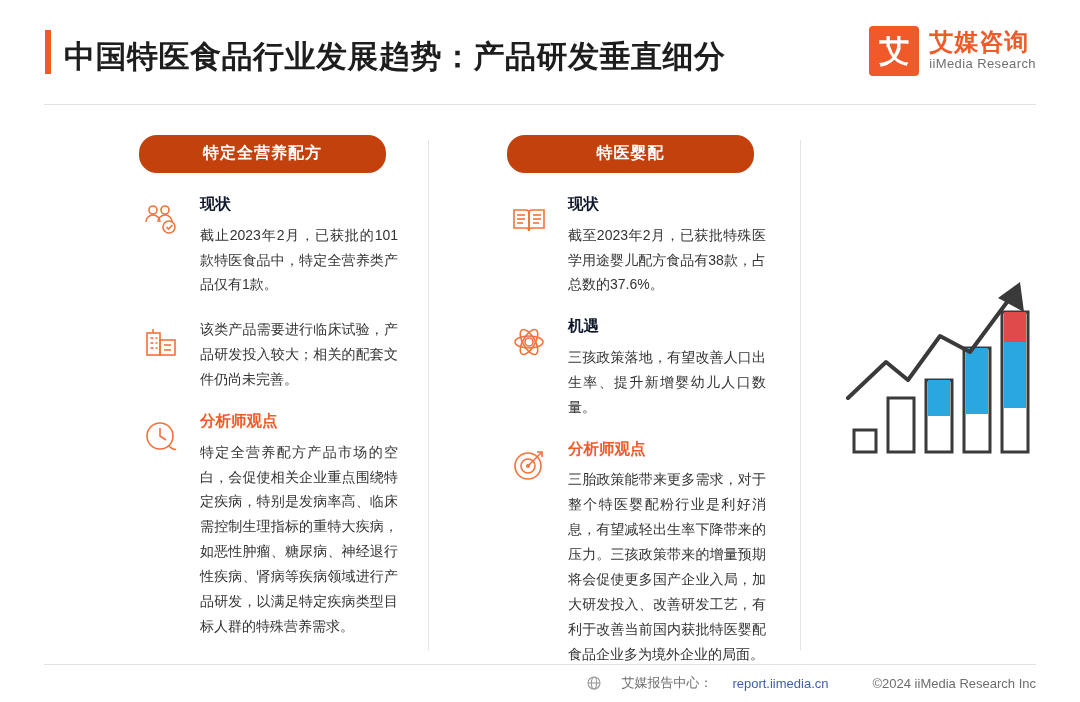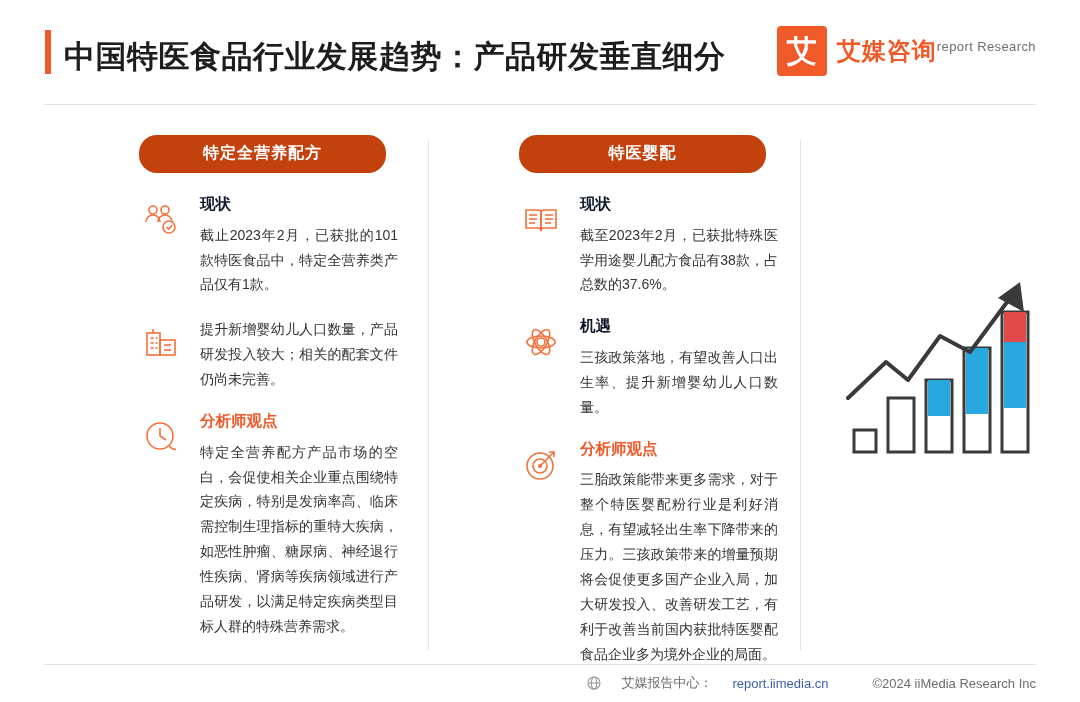--- a/index.html
+++ b/index.html
@@ -66,21 +66,21 @@
     color: #fff;
     font-size: 30px;
     font-weight: bold;
     display: flex;
     align-items: center;
     justify-content: center;
     line-height: 1;
   }
   .brand-text {
     display: flex;
-    flex-direction: row;
+    flex-direction: column;
     justify-content: space-between;
   }
   .brand-cn {
     font-size: 24px;
     font-weight: bold;
     color: #f05a28;
     line-height: 1.1;
     letter-spacing: 1px;
   }
   .brand-en {
@@ -98,21 +98,21 @@
     background: #e2e2e2;
   }
 
   
   .col {
     position: absolute;
     top: 135px;
     width: 270px;
   }
   .col-1 { left: 128px; }
-  .col-2 { left: 508px; }
+  .col-2 { left: 496px; }
 
   .col-divider {
     position: absolute;
     left: 428px;
     top: 140px;
     width: 1px;
     height: 510px;
     background: #e3e3e3;
   }
   .col-divider-2 {
@@ -210,21 +210,21 @@
 
 <div class="page">
 
   <div class="header">
     <div class="title-bar"></div>
     <div class="page-title">中国特医食品行业发展趋势：产品研发垂直细分</div>
     <div class="brand">
       <div class="brand-mark">艾</div>
       <div class="brand-text">
         <div class="brand-cn">艾媒咨询</div>
-        <div class="brand-en">report Research</div>
+        <div class="brand-en">iiMedia Research</div>
       </div>
     </div>
   </div>
   <div class="header-rule"></div>
 
   <div class="col-divider"></div>
   <div class="col-divider-2"></div>
 
   <div class="col col-1">
     <div class="pill">特定全营养配方</div>
@@ -253,21 +253,21 @@
           <line x1="17.5" y1="19" x2="19.5" y2="19"></line>
           <line x1="12.5" y1="24" x2="15.5" y2="24"></line>
           <line x1="17.5" y1="24" x2="19.5" y2="24"></line>
           <line x1="12.5" y1="29" x2="15.5" y2="29"></line>
           <line x1="17.5" y1="29" x2="19.5" y2="29"></line>
           <line x1="26" y1="26" x2="33" y2="26"></line>
           <line x1="26" y1="31" x2="33" y2="31"></line>
           <line x1="15" y1="10" x2="15" y2="14"></line>
         </svg>
       </div>
-      <p class="block-body">提升新增婴幼儿人口数量，产品研发投入较大；相关的配套文件仍尚未完善。</p>
+      <p class="block-body">该类产品需要进行临床试验，产品研发投入较大；相关的配套文件仍尚未完善。</p>
     </div>
 
     <div class="block">
       <div class="block-icon">
         <svg viewBox="0 0 46 46" fill="none" stroke="currentColor" stroke-width="1.6">
           <circle cx="22" cy="22" r="13"></circle>
           <path d="M22 14v8l6 4"></path>
           <path d="M31 32c3 3 6 4 7 3"></path>
         </svg>
       </div>

